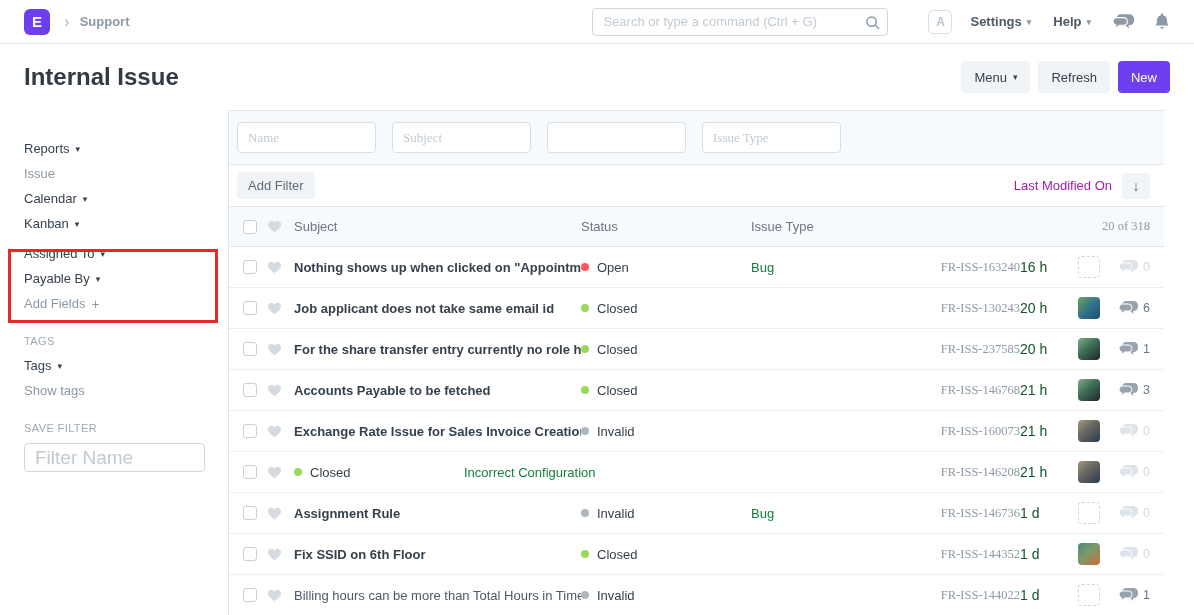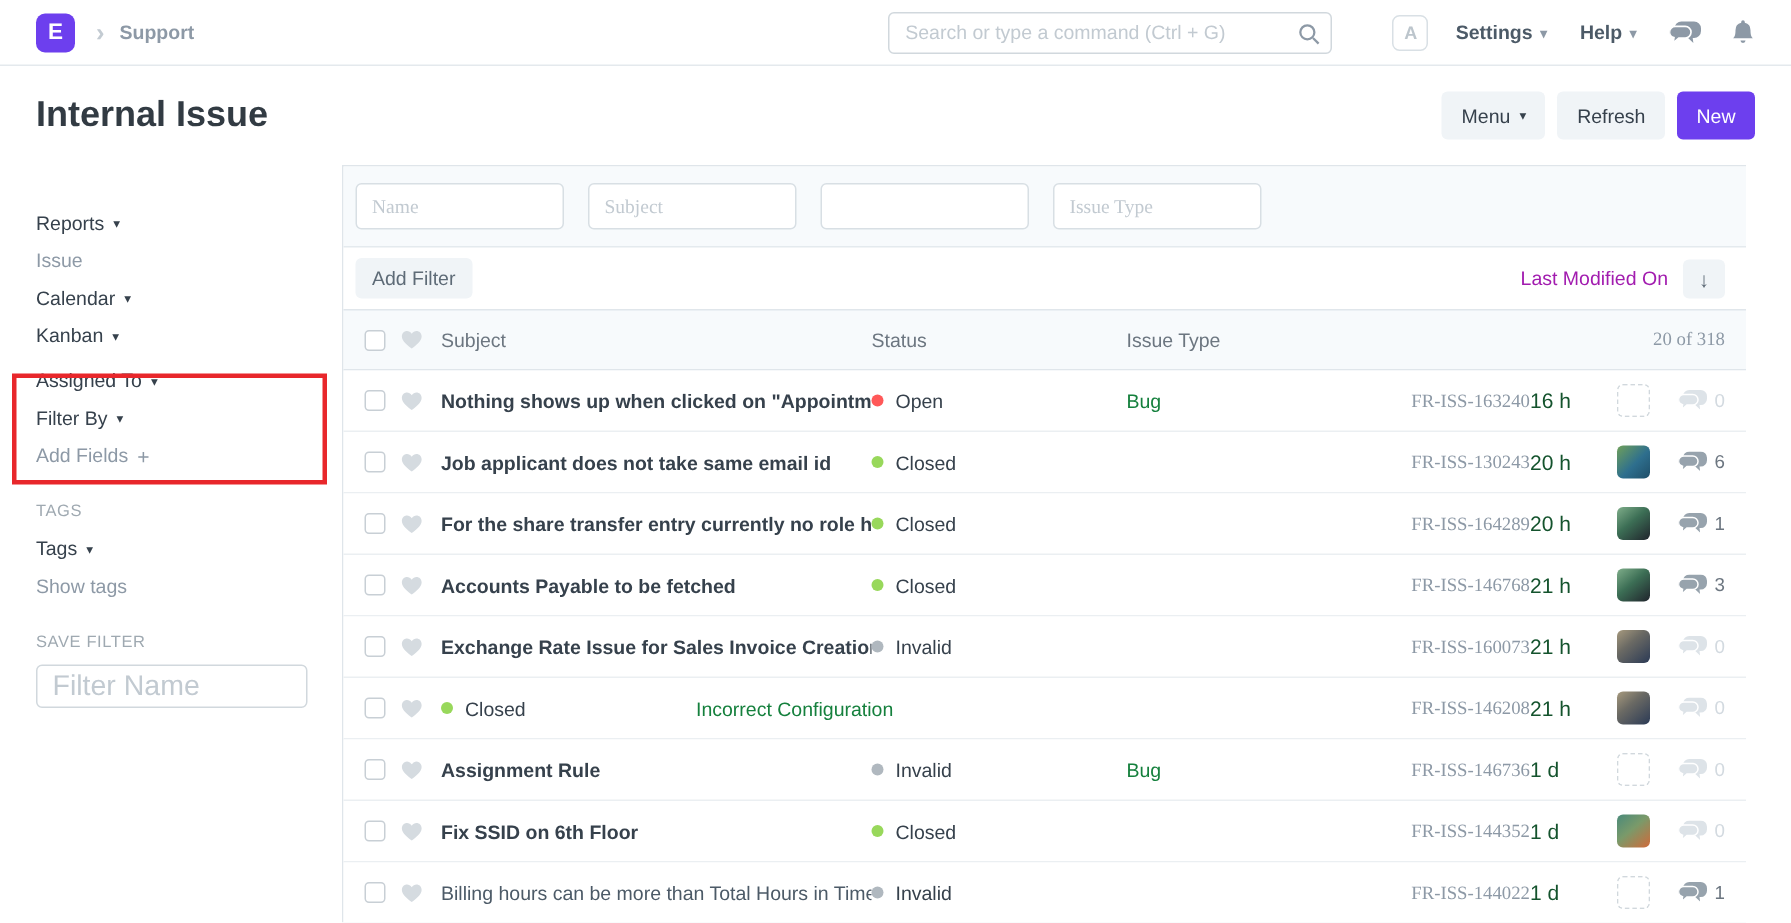--- a/index.html
+++ b/index.html
@@ -177,21 +177,21 @@
       <span>Kanban</span>
       <span class="caret">▾</span>
     </div>
 
     <div class="side-gap"></div>
     <div class="side-item">
       <span>Assigned To</span>
       <span class="caret">▾</span>
     </div>
     <div class="side-item">
-      <span>Filter By</span>
+      <span>Payable By</span>
       <span class="caret">▾</span>
     </div>
     <div class="side-item side-muted">
       <span>Add Fields</span>
       <span class="plus">+</span>
     </div>
 
     <div class="side-heading">TAGS</div>
     <div class="side-gap"></div>
     <div class="side-item">
@@ -293,21 +293,21 @@
             <svg width="15" height="13" viewBox="0 0 16 14">
               <path d="M8 13.3C5.4 11.5.9 8.1.9 4.7.9 2.4 2.6.8 4.6.8 5.9.8 7.1 1.5 8 2.7 8.9 1.5 10.1.8 11.4.8c2 0 3.7 1.6 3.7 3.9 0 3.4-4.5 6.8-7.1 8.6z" fill="#d5dbe0"></path>
             </svg>
           </span>
           <span class="col-subject">For the share transfer entry currently no role ha</span>
           <span class="col-status">
             <span class="dot" style="background: rgb(152, 216, 91);"></span>
             <span>Closed</span>
           </span>
           <span class="col-type"></span>
-          <span class="col-id">FR-ISS-164289</span>
+          <span class="col-id">FR-ISS-237585</span>
           <span class="col-time">20 h</span>
           <span class="avatar photo-2"></span>
           <span class="col-comments">
             <svg width="19" height="14" viewBox="0 0 19 14">
               <path class="bb" d="M7.2 0h7.6A4.2 4.2 0 0 1 19 4.2v1.6A4.2 4.2 0 0 1 14.8 10H14l.4 3-3.2-3H7.2A4.2 4.2 0 0 1 3 5.8V4.2A4.2 4.2 0 0 1 7.2 0z"></path>
               <path class="bb" d="M3.5 3h6A3.5 3.5 0 0 1 13 6.5v.1A3.5 3.5 0 0 1 9.5 10H5.6L2.2 13l.5-3.2A3.5 3.5 0 0 1 0 6.6v-.1A3.5 3.5 0 0 1 3.5 3z" stroke="#fff" stroke-width="1"></path>
             </svg>
             <span class="cnt">1</span>
           </span>
         </div>

